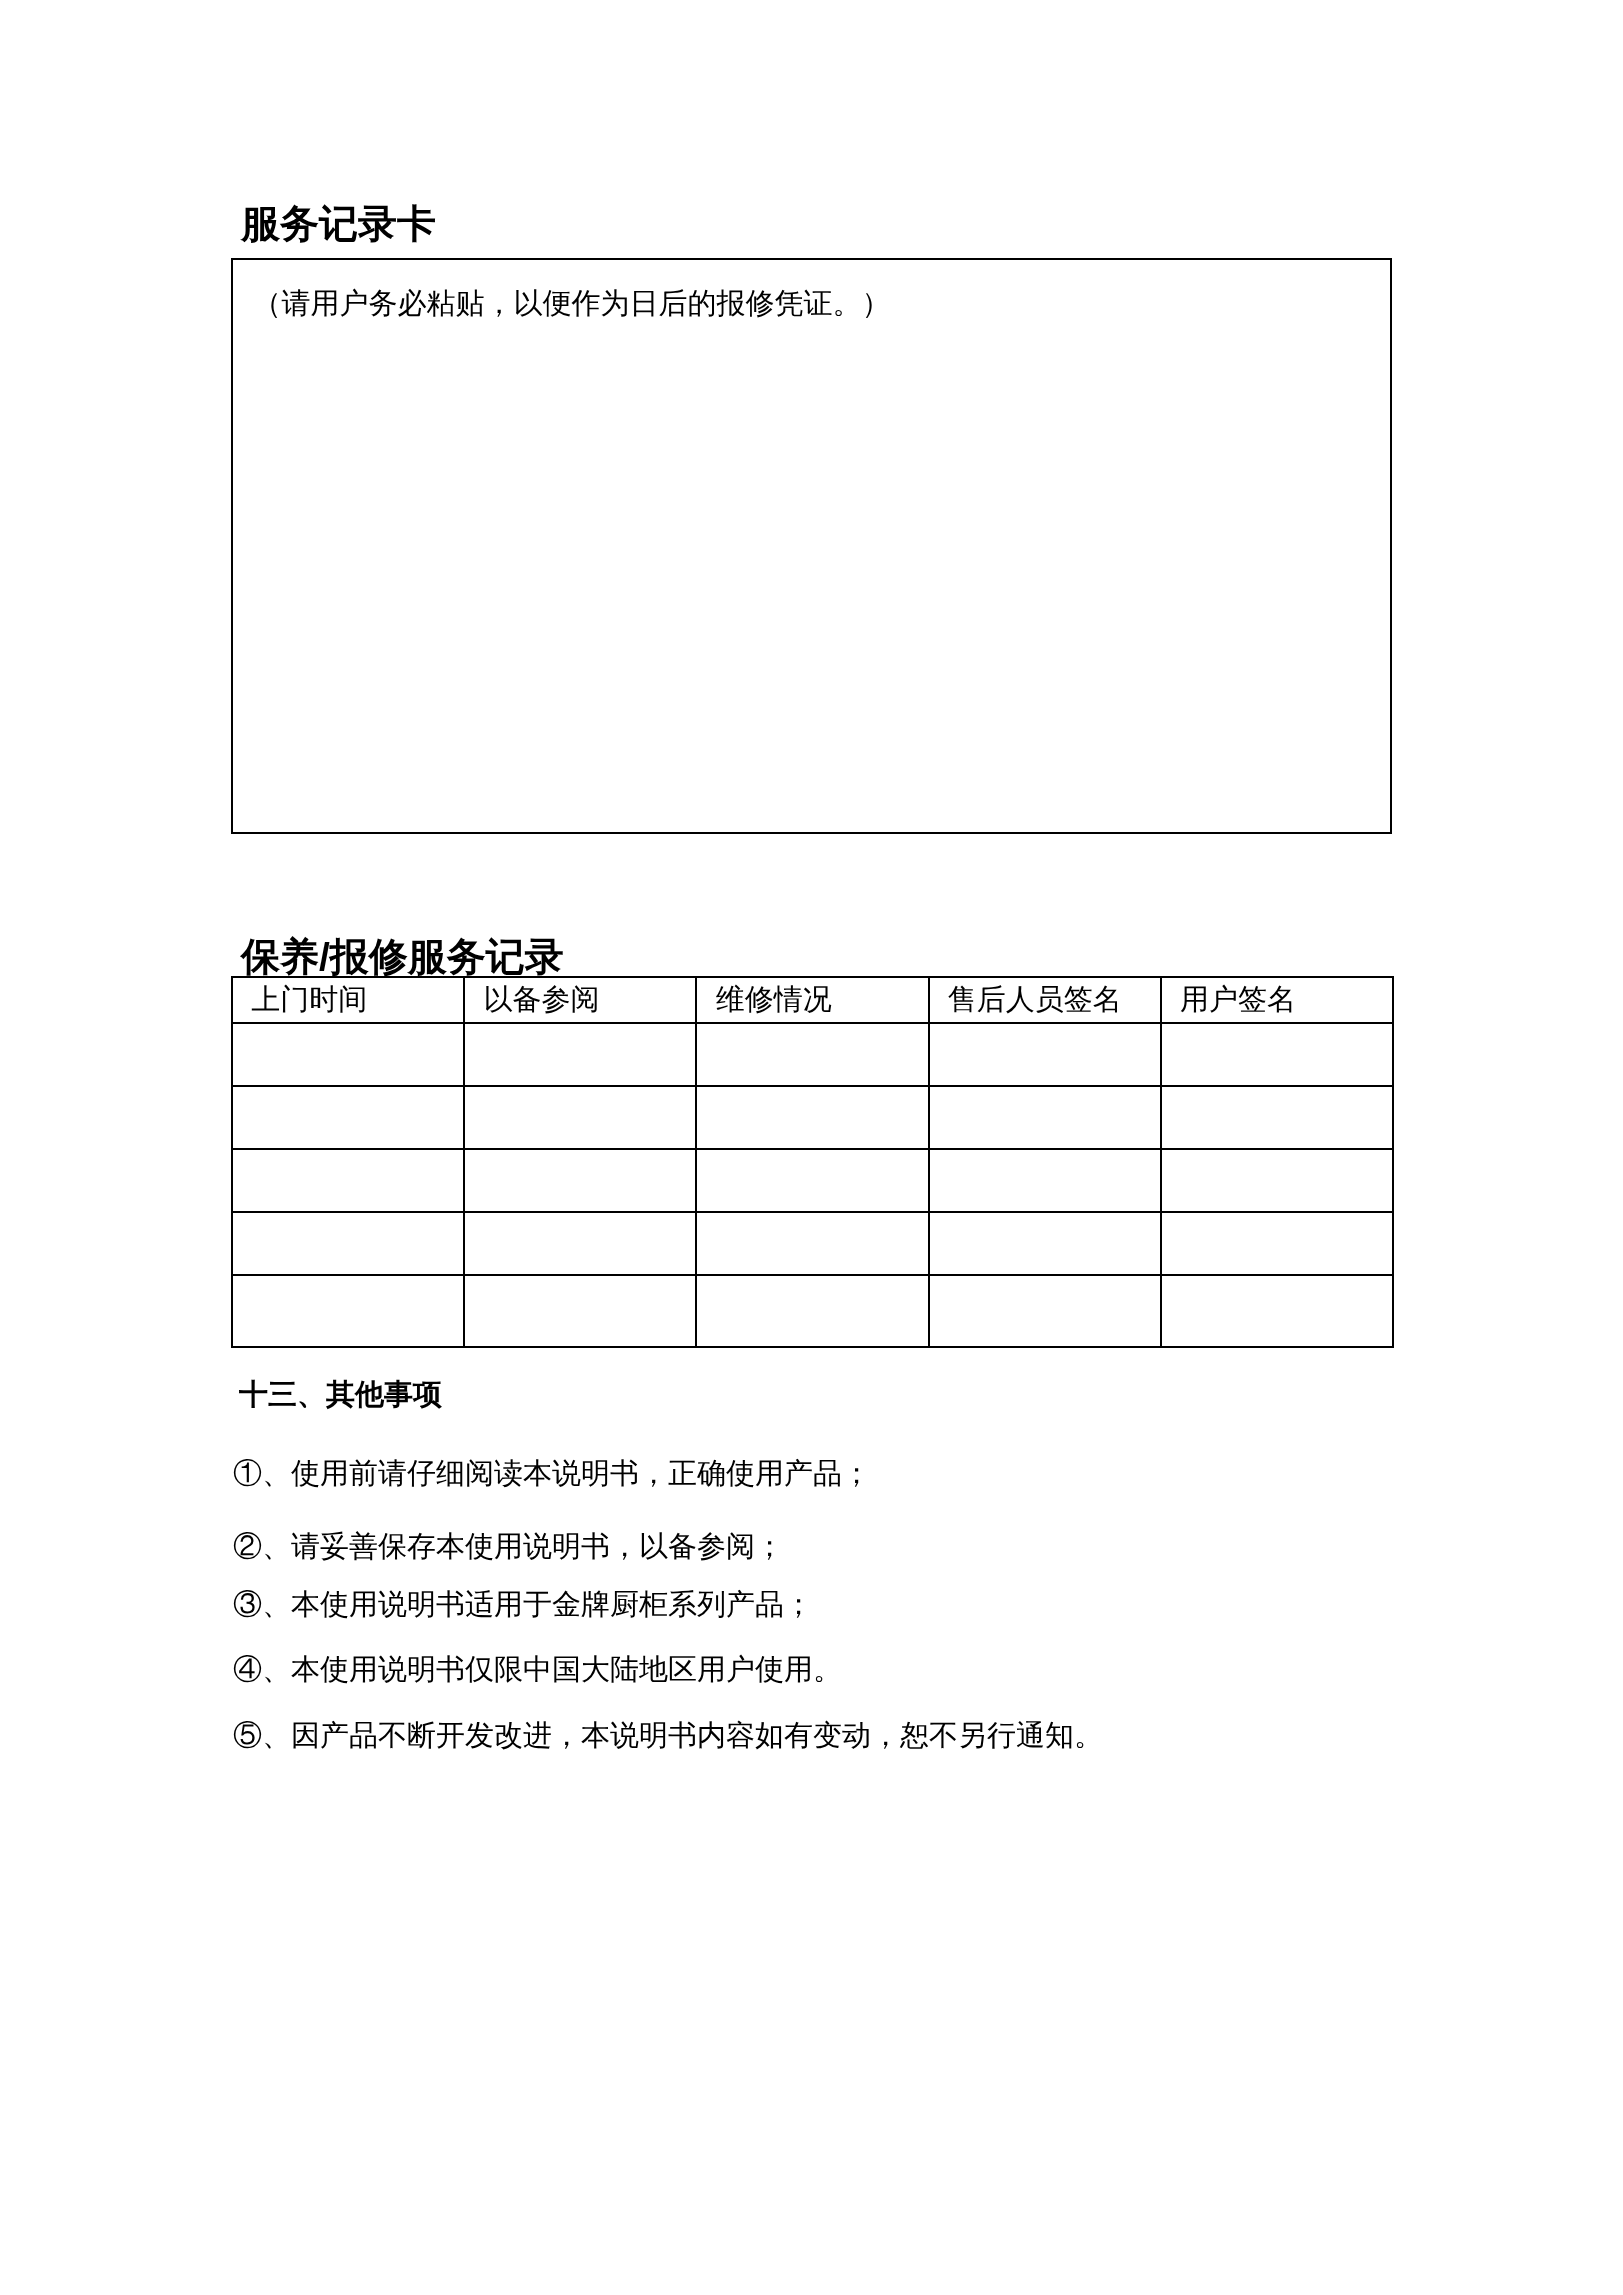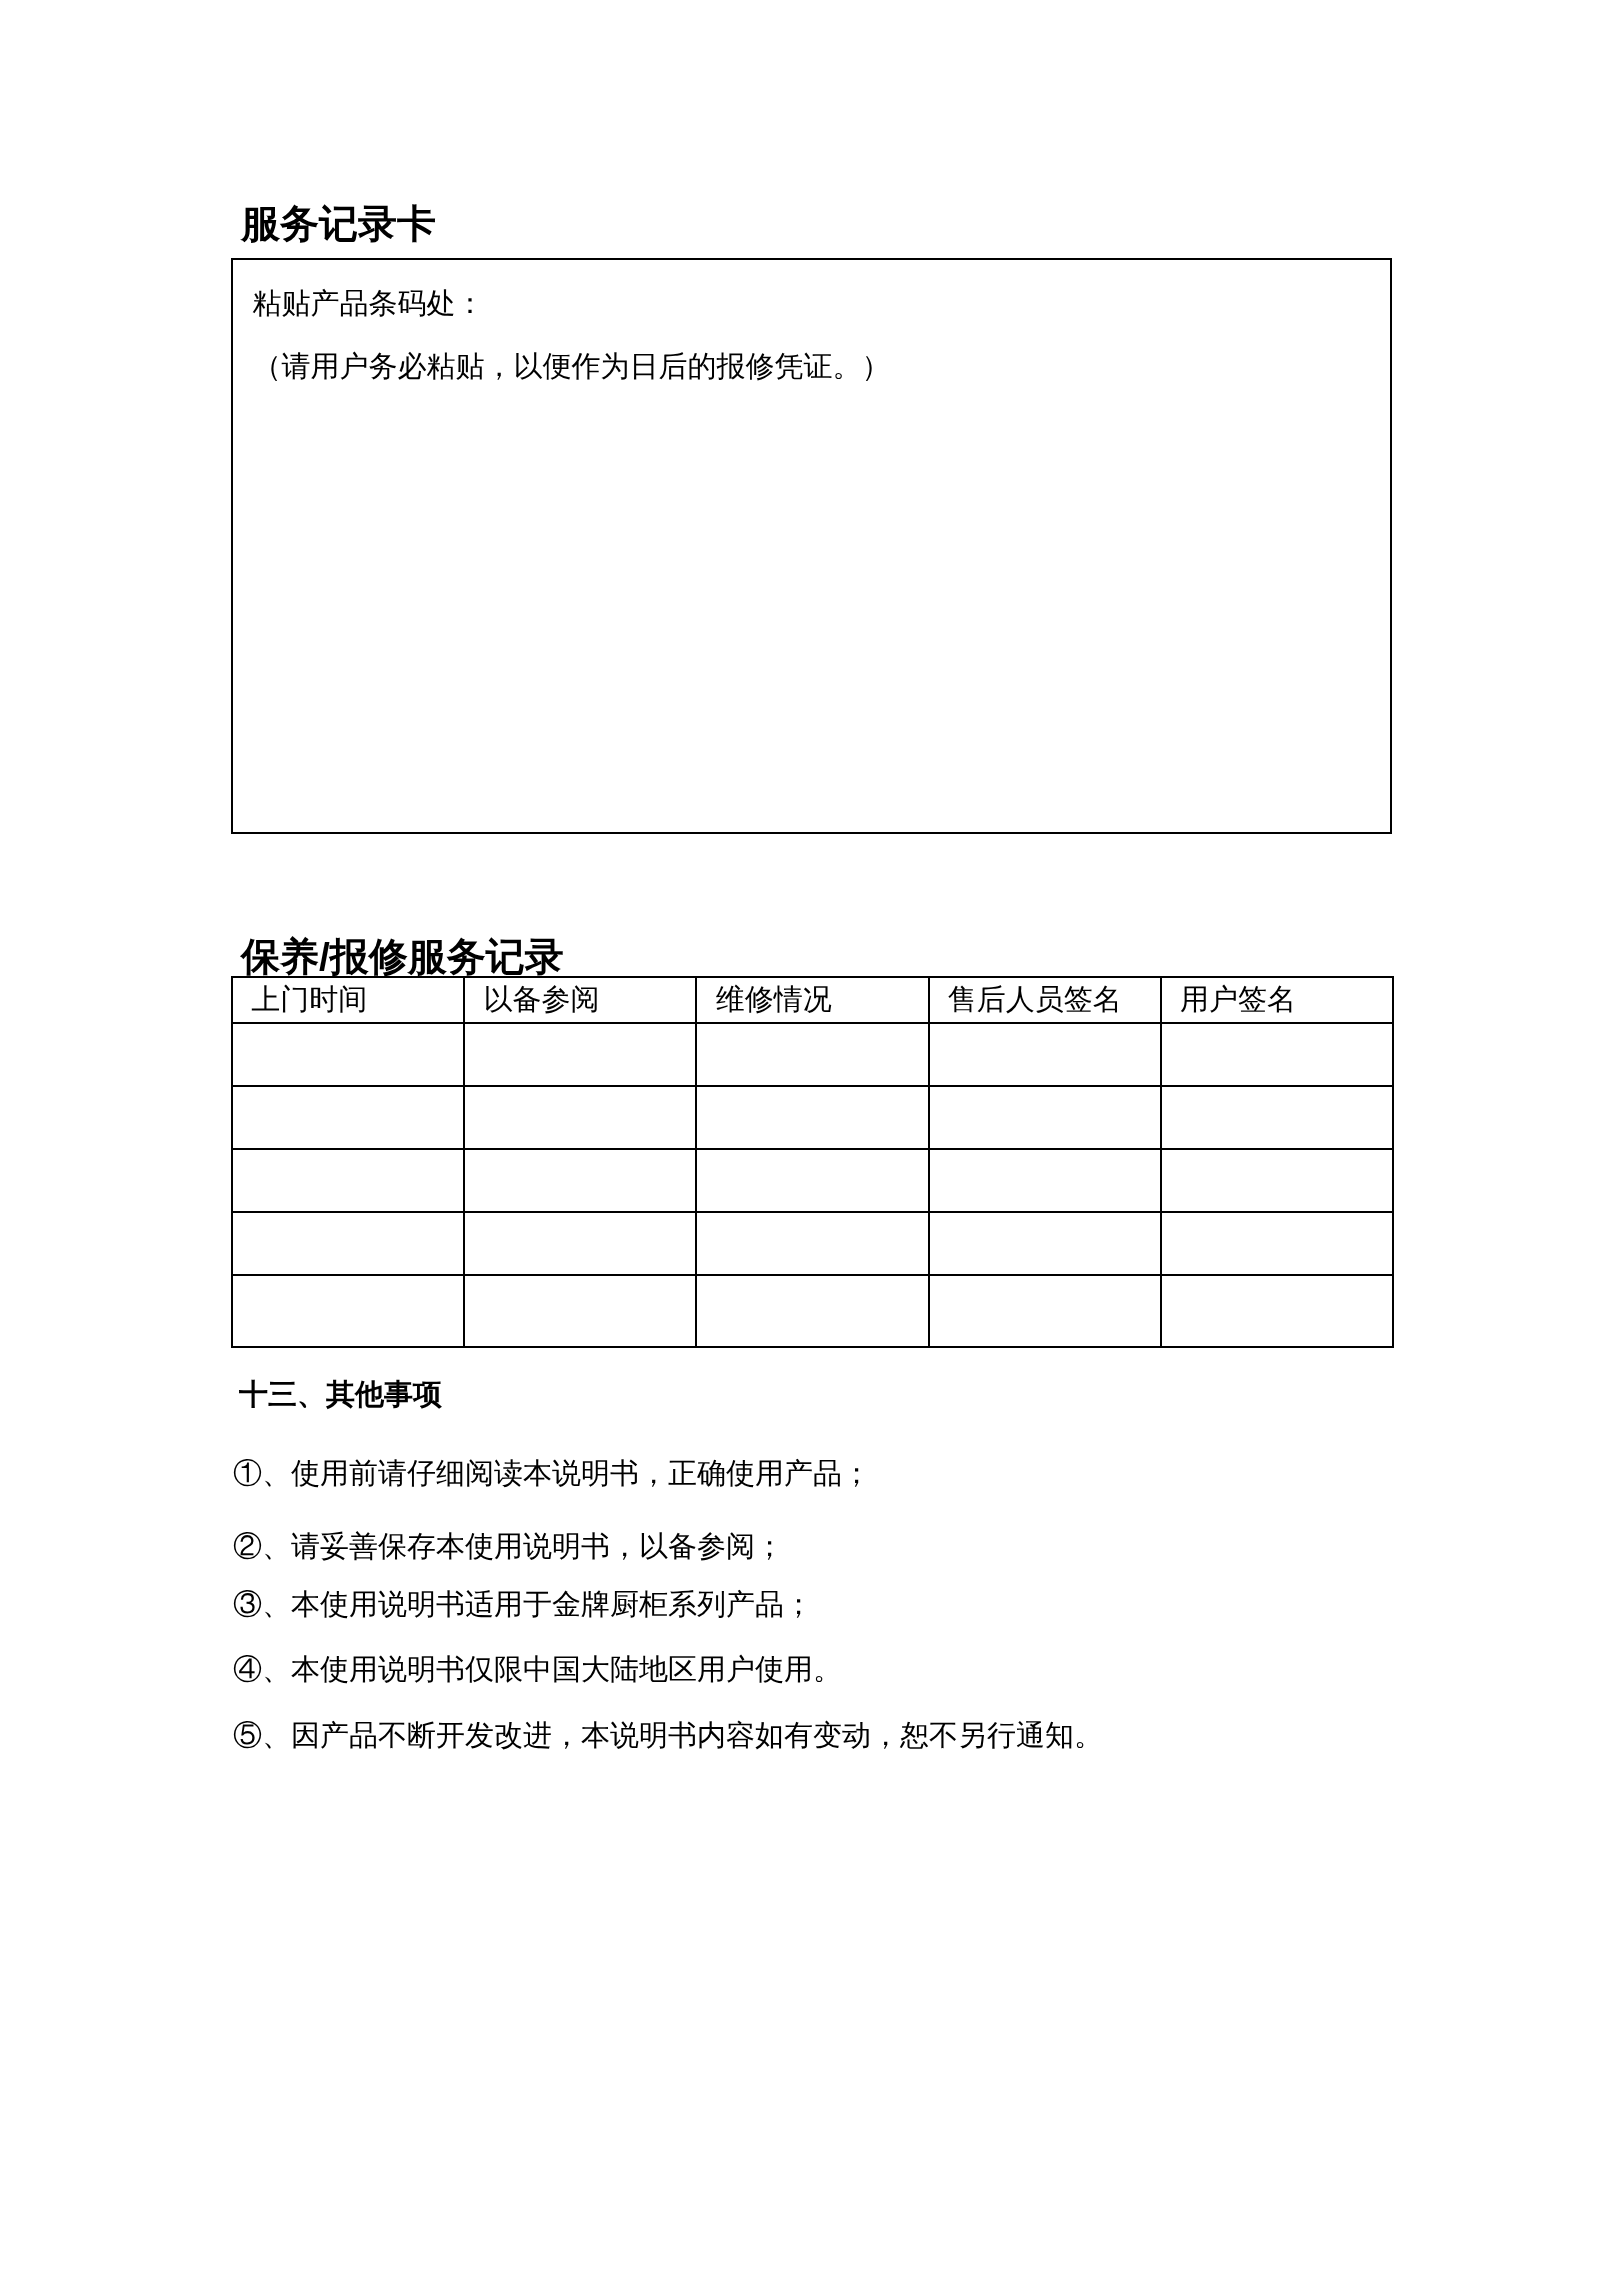--- a/index.html
+++ b/index.html
@@ -83,21 +83,20 @@
     white-space: nowrap;
     font-family: Liberation Serif, serif;
   }
 </style>
 </head>
 <body>
 
 <div class="abs sec-title" style="left:241px; top:207px;">服务记录卡</div>
 
 <div class="abs barcode-box">
-  <p>粘贴产品条码处：</p>
   <p>（请用户务必粘贴，以便作为日后的报修凭证。）</p>
 </div>
 
 <div class="abs sec-title" style="left:241px; top:940px;">保养/报修服务记录</div>
 
 <table class="abs svc">
   <thead>
     <tr class="hdr">
       <th>上门时间</th>
       <th>以备参阅</th>

